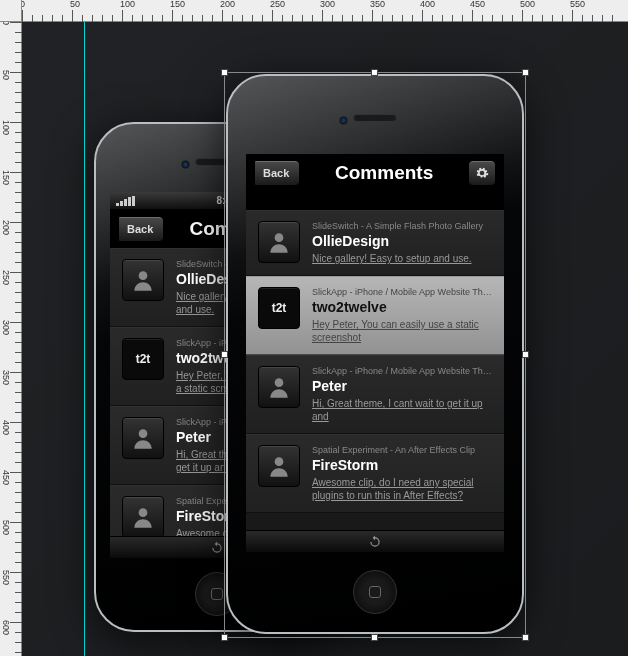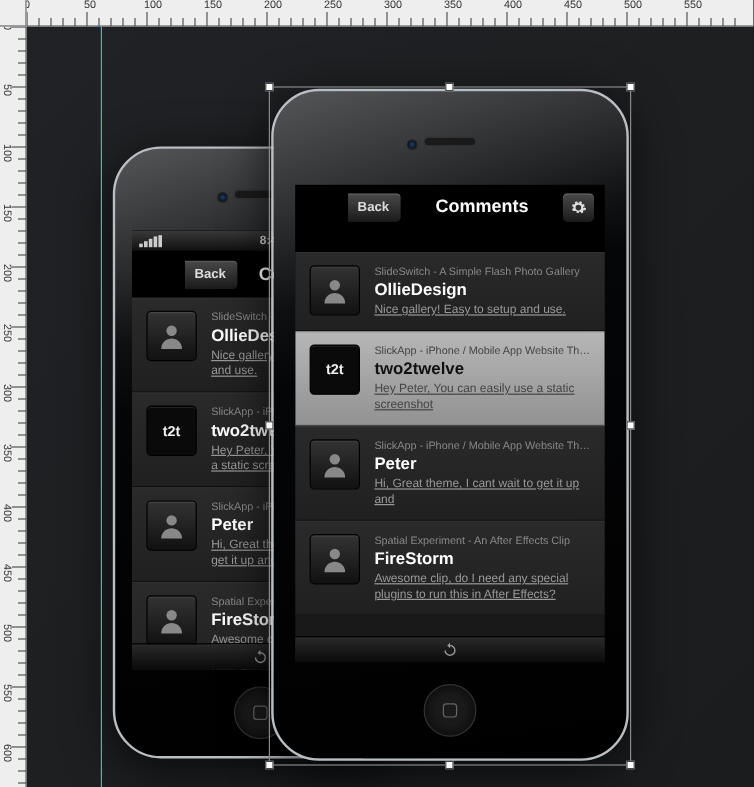--- a/index.html
+++ b/index.html
@@ -71,23 +71,22 @@
 .statusbar .signal span:nth-child(4){height:9px}
 .statusbar .signal span:nth-child(5){height:10px}
 .statusbar .batt { display:flex; align-items:center; gap:2px; }
 .statusbar .batt .b { width:18px; height:8px; border:1px solid #ccc; border-radius:1px; padding:1px; }
 .statusbar .batt .b::before { content:""; display:block; width:100%; height:100%; background:#ccc; }
 .statusbar .batt .cap { width:2px; height:4px; background:#ccc; }
 
 .navbar { height:38px;
   display:flex; align-items:center; justify-content:space-between; padding:0 8px;
   border-bottom:1px solid #000;
-  margin-left:35px;
-}
-.navbar .title { color:#fff; font-weight:bold; font-size:15px; text-shadow:0 -1px 0 #000; }
+}
+.navbar .title { color:#fff; font-weight:bold; font-size:19px; text-shadow:0 -1px 0 #000; }
 .nav-btn { height:26px; padding:0 10px; font-size:11px; font-weight:bold; color:#ddd;
   background:linear-gradient(#4a4a4a,#1a1a1a); border:1px solid #000; border-radius:5px;
   box-shadow: inset 0 1px 0 rgba(255,255,255,.2);
   display:flex; align-items:center; cursor:pointer;
 }
 .nav-btn.back { border-top-left-radius:2px; border-bottom-left-radius:2px; position:relative; padding-left:8px; }
 .nav-btn.gear { width:28px; justify-content:center; padding:0; }
 
 .list { position:absolute; top:56px; left:0; right:0; bottom:0; overflow:hidden;
   background:linear-gradient(#222,#181818);

